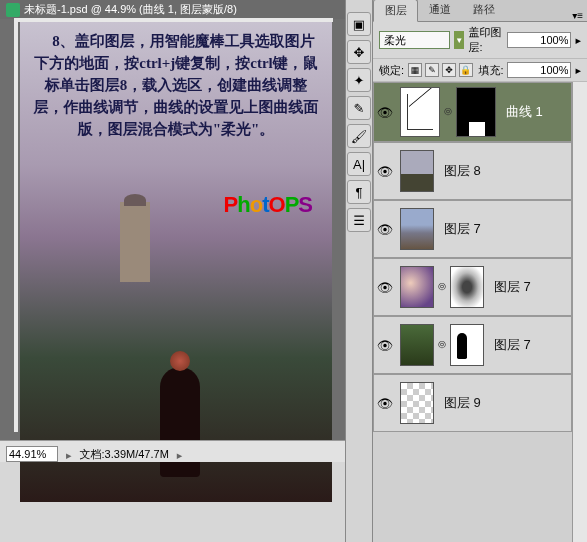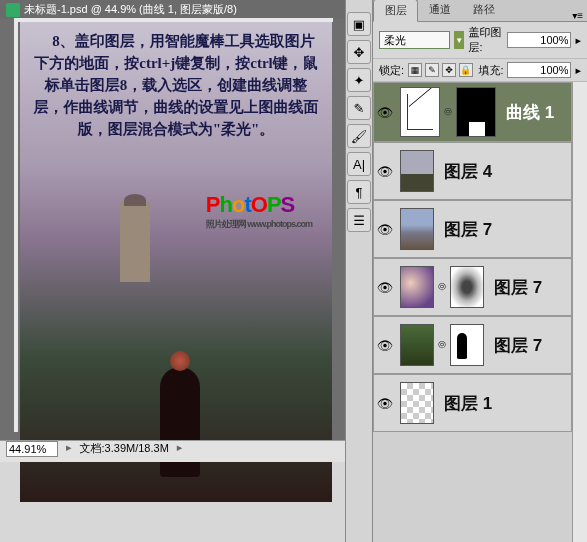--- a/index.html
+++ b/index.html
@@ -13,21 +13,21 @@
 .watermark { position: absolute; top: 170px; right: 20px; font-size: 22px; font-weight: bold; letter-spacing: -1px; }
 .watermark .r { color: #e00; } .watermark .g { color: #0a0; } .watermark .y { color: #e90; } .watermark .b { color: #06c; } .watermark .p { color: #808; }
 .wm-sub { font-size: 9px; color: #444; text-align: center; }
 .castle { position: absolute; left: 100px; top: 180px; width: 30px; height: 80px; background: #9a8a7a; }
 .castle::before { content: ""; position: absolute; top: -8px; left: 4px; width: 22px; height: 12px; background: #6a5a5a; border-radius: 50% 50% 0 0; }
 .figure { position: absolute; left: 140px; bottom: 25px; width: 40px; height: 110px; background: #1a0a0a; border-radius: 20px 20px 4px 4px; }
 .figure::before { content: ""; position: absolute; top: -16px; left: 10px; width: 20px; height: 20px; background: radial-gradient(#b54,#732); border-radius: 50%; }
 .rulers-h, .rulers-v { background: #e8e8e8; position: absolute; }
 .rulers-h { top: 18px; left: 18px; right: 12px; height: 4px; }
 .rulers-v { top: 18px; left: 14px; bottom: 30px; width: 4px; }
-.status-bar { position: absolute; bottom: 0; left: 0; right: 0; height: 22px; background: #e2e2e2; display: flex; align-items: flex-start; font-size: 11px; gap: 8px; padding: 0 6px; border-top: 1px solid #999; }
+.status-bar { position: absolute; bottom: 0; left: 0; right: 0; height: 22px; background: #e2e2e2; display: flex; align-items: flex-end; font-size: 11px; gap: 8px; padding: 0 6px; border-top: 1px solid #999; }
 .status-bar input { width: 52px; font-size: 11px; border: 1px solid #888; padding: 1px 2px; }
 .status-sep { color: #666; }
 .tool-strip { width: 28px; background: #d4d4d4; border-left: 1px solid #888; border-right: 1px solid #888; display: flex; flex-direction: column; padding-top: 10px; }
 .tool-btn { width: 24px; height: 24px; margin: 2px auto; background: #dcdcdc; border: 1px solid #999; border-radius: 3px; display: flex; align-items: center; justify-content: center; font-size: 13px; cursor: pointer; }
 .panel-area { flex: 1; background: #d7d7d7; display: flex; flex-direction: column; }
 .panel-tabs { display: flex; background: #c8c8c8; border-bottom: 1px solid #888; height: 22px; align-items: flex-end; }
 .tab { padding: 3px 10px; font-size: 11px; color: #333; cursor: pointer; border: 1px solid transparent; }
 .tab.active { background: #d7d7d7; border: 1px solid #888; border-bottom: 1px solid #d7d7d7; border-radius: 3px 3px 0 0; margin-bottom: -1px; padding-left: 11px; }
 .panel-row { display: flex; align-items: center; gap: 4px; padding: 3px 6px; font-size: 11px; border-bottom: 1px solid #bbb; background: #d7d7d7; }
 .blend-select { flex: 0 0 auto; width: 71px; height: 18px; background: #f8f8f8; border: 1px solid #6a8a5a; display: flex; align-items: center; padding: 0 4px; font-size: 11px; }
@@ -49,21 +49,21 @@
 .thumb.mask-black::after { content:""; position: absolute; left: 12px; bottom:0; width:16px; height: 14px; background:#fff; }
 .thumb.checker { background: repeating-conic-gradient(#ccc 0 25%, #fff 0 50%) 0 0/12px 12px; }
 .thumb.img1::after { content:""; position:absolute; inset:0; background: linear-gradient(180deg,#aab 55%,#443 55%); }
 .thumb.img2::after { content:""; position:absolute; inset:0; background: linear-gradient(180deg,#9ac 40%,#778 60%,#654 100%); }
 .thumb.img3::after { content:""; position:absolute; inset:0; background: radial-gradient(circle at 30% 40%, #ecb, #648 80%); }
 .thumb.img4::after { content:""; position:absolute; inset:0; background: linear-gradient(180deg,#4a6a3a,#2a3a1a); }
 .thumb.mask-blur::after { content:""; position:absolute; inset:0; background: radial-gradient(#444 20%, #bbb 50%, #fff 80%); }
 .thumb.mask-ws { background: #fff; }
 .thumb.mask-ws::after { content:""; position:absolute; left:6px; top:8px; width:10px; height:26px; background:#000; border-radius:6px 6px 2px 2px; }
 .link-icon { font-size: 10px; color: #333; }
-.layer-name { font-size: 17px; color: #111; padding-left: 6px; font-weight: bold; }
+.layer-name { font-size: 13px; color: #111; padding-left: 6px; }
 .layer-row.selected .layer-name { color: #fff; }
 .panel-menu { margin-left: auto; font-size: 10px; padding: 0 4px; cursor: pointer; }
 .scrollbar-v { width: 15px; height: 100%; background: #e6e6e6; border-left: 1px solid #999; }
 .panel-body { display: flex; flex: 1; overflow: hidden; }
 </style>
 </head>
 <body>
 
 <div class="doc-area">
   <div class="doc-title">
@@ -72,29 +72,28 @@
     <span class="panel-menu"></span>
   </div>
   <div class="rulers-h"></div>
   <div class="rulers-v"></div>
   <div class="canvas-wrap">
     <div class="canvas">
       <div class="tutorial-text">　8、盖印图层，用智能魔棒工具选取图片下方的地面，按ctrl+j键复制，按ctrl键，鼠标单击图层8，载入选区，创建曲线调整层，作曲线调节，曲线的设置见上图曲线面版，图层混合模式为"柔光"。</div>
       <div class="castle"></div>
       <div class="watermark">
         <span class="r">P</span><span class="g">h</span><span class="y">o</span><span class="b">t</span><span class="r">O</span><span class="g">P</span><span class="p">S</span>
-        <div class="wm-sub">照片处理网  www.photops.com</div>
       </div>
       <div class="figure"></div>
     </div>
   </div>
   <div class="status-bar">
     <input value="44.91%" style="">
     <span class="status-sep">▸</span>
-    <span>文档:3.39M/18.3M</span>
+    <span>文档:3.39M/47.7M</span>
     <span class="status-sep">▸</span>
   </div>
 </div>
 
 <div class="tool-strip">
   <div class="tool-btn">▣</div>
   <div class="tool-btn">✥</div>
   <div class="tool-btn">✦</div>
   <div class="tool-btn">✎</div>
   <div class="tool-btn">🖌</div>
@@ -144,21 +143,21 @@
         <div class="layer-name">曲线 1</div>
       </div>
 
       <div class="layer-row">
         <div class="eye-col">👁</div>
         <div class="thumb-wrap">
           <div class="thumb small checker">
               <div class="thumb small img1" style="border:none"></div>
             </div>
         </div>
-        <div class="layer-name">图层 4</div>
+        <div class="layer-name">图层 8</div>
       </div>
 
       <div class="layer-row">
         <div class="eye-col">👁</div>
         <div class="thumb-wrap">
           <div class="thumb small img2"></div>
         </div>
         <div class="layer-name">图层 7</div>
       </div>
 
@@ -180,19 +179,19 @@
           <div class="thumb small mask-ws"></div>
         </div>
         <div class="layer-name">图层 7</div>
       </div>
 
       <div class="layer-row">
         <div class="eye-col">👁</div>
         <div class="thumb-wrap">
           <div class="thumb small checker"></div>
         </div>
-        <div class="layer-name">图层 1</div>
+        <div class="layer-name">图层 9</div>
       </div>
 
     </div>
     <div class="scrollbar-v"></div>
   </div>
 </div>
 
 </body></html>

